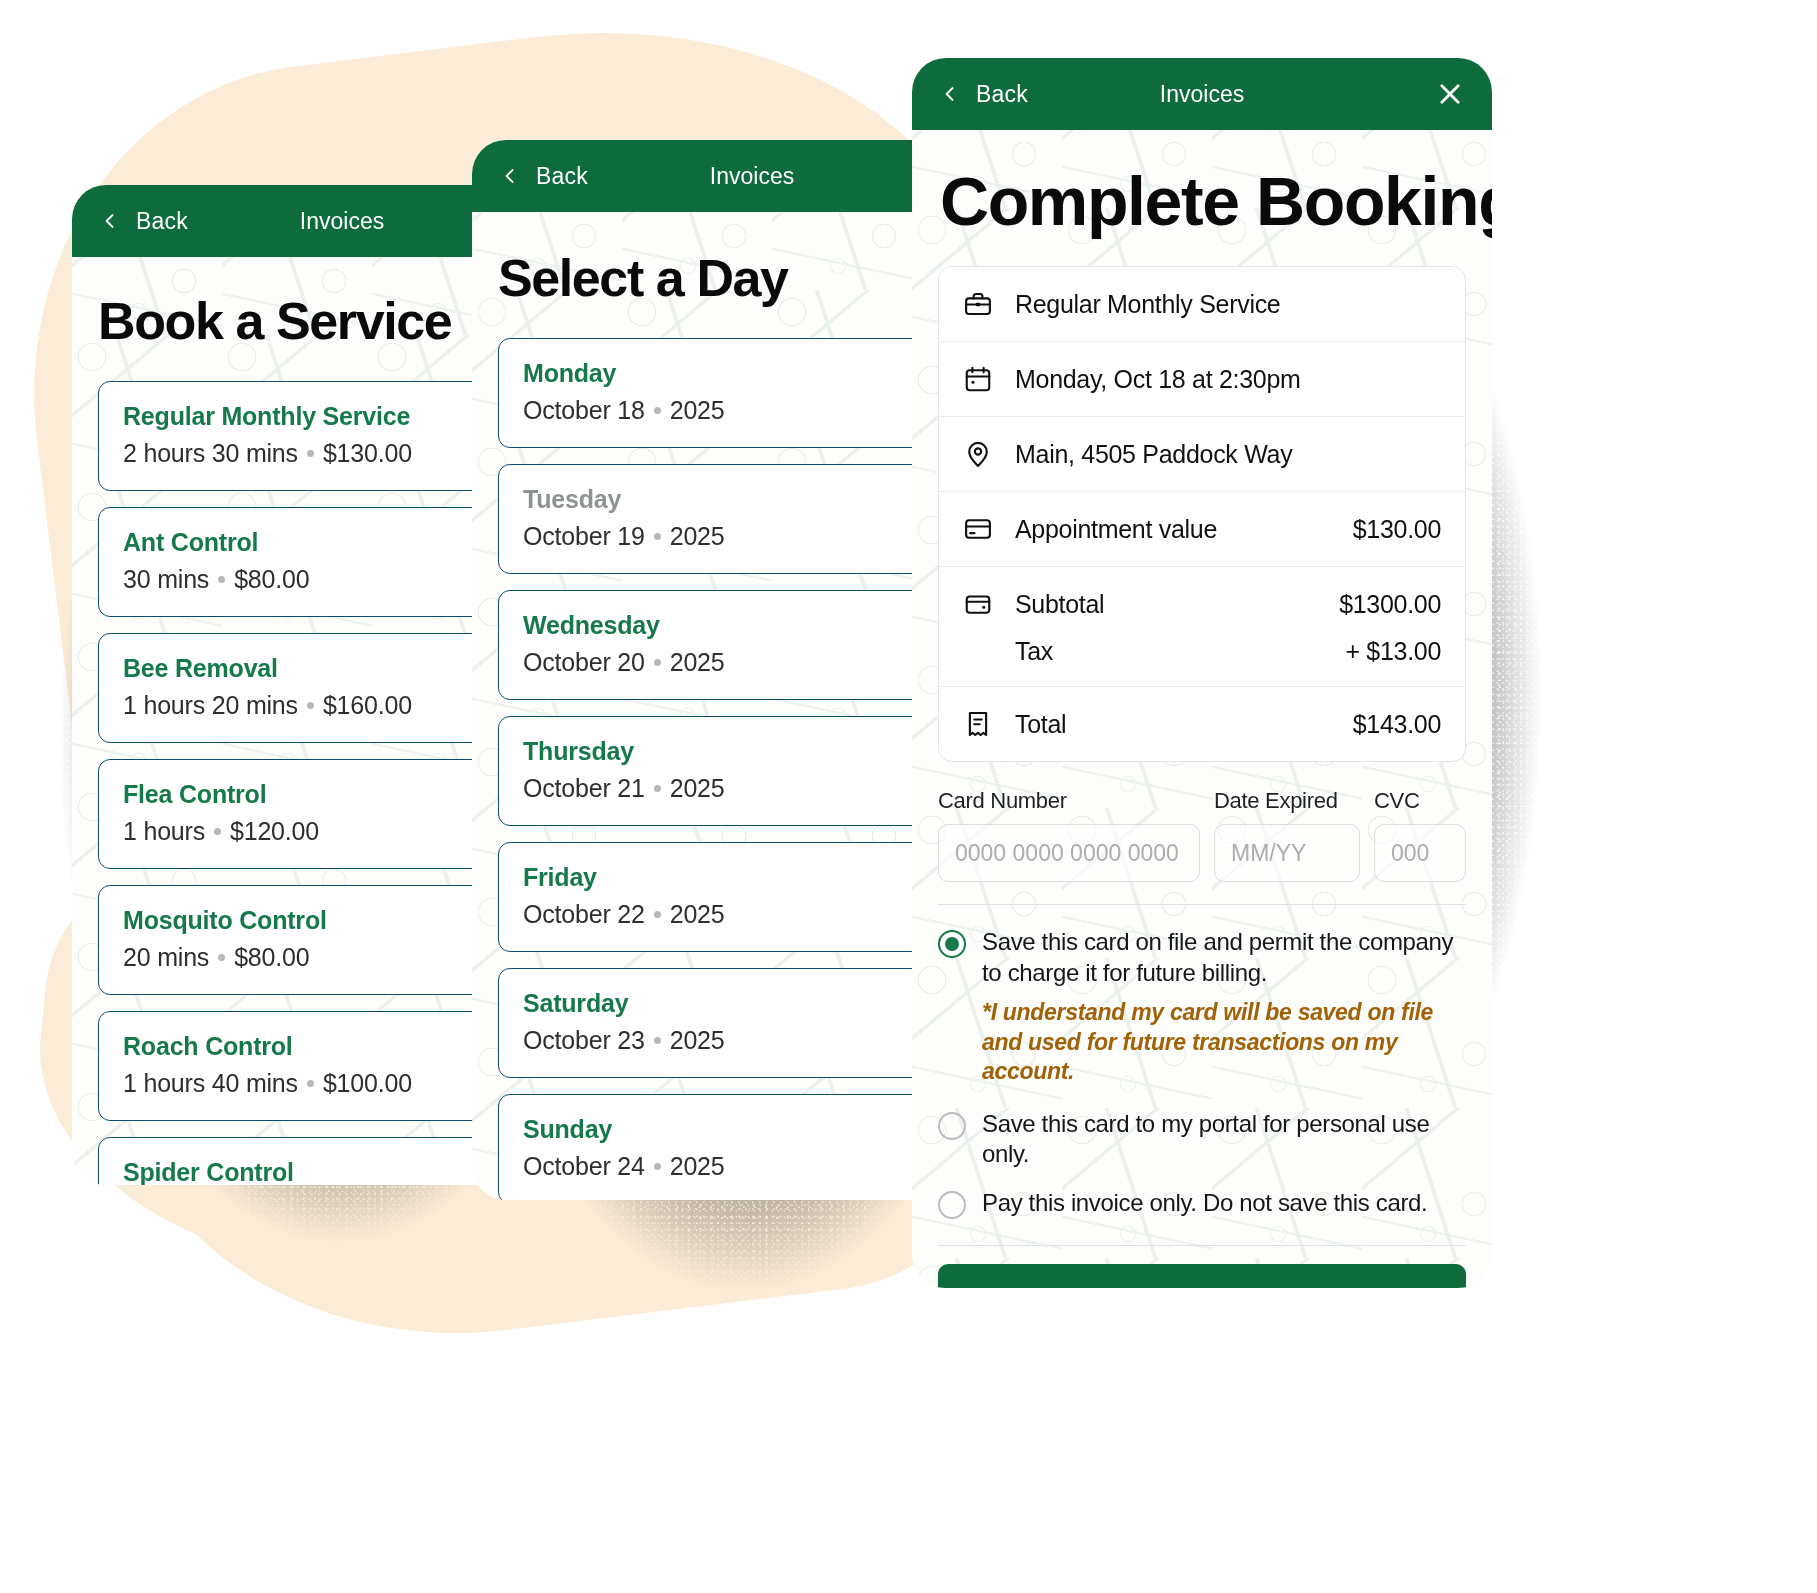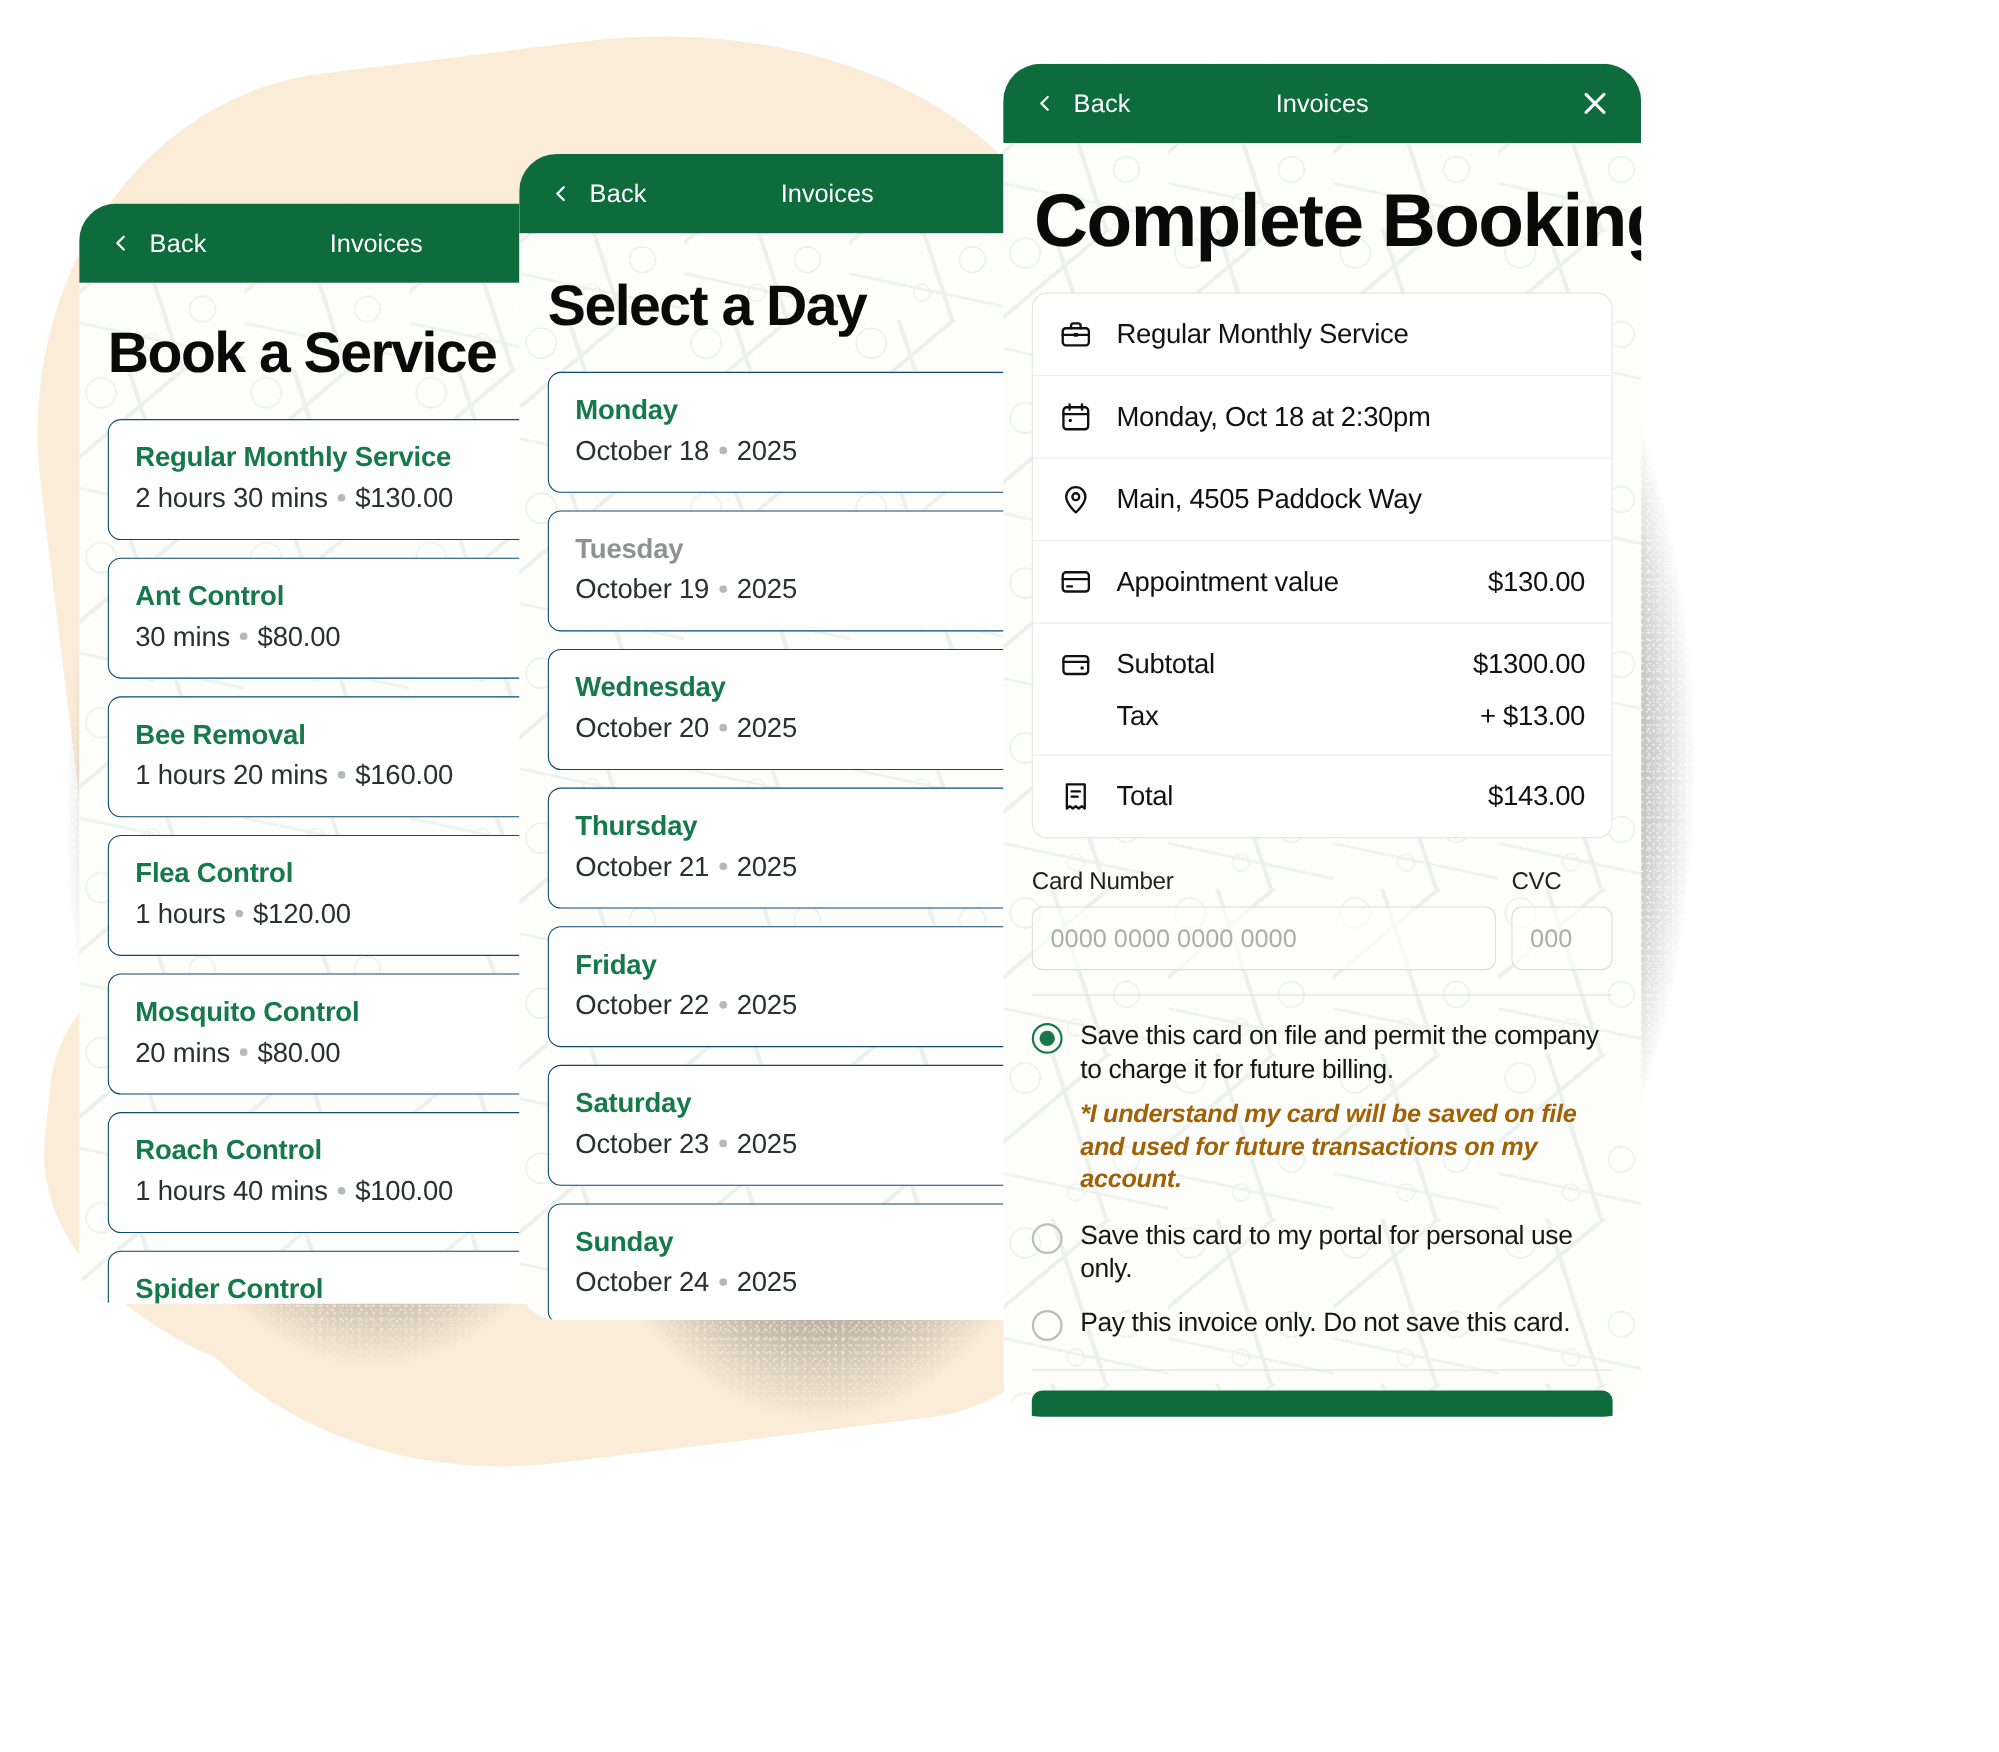--- a/index.html
+++ b/index.html
@@ -452,20 +452,24 @@
           <span class="lab">Total</span>
           <span class="val">$143.00</span>
         </div>
       </div>
 
       <div class="fields">
         <div class="fld card-no">
           <label>Card Number</label>
           <input type="text" placeholder="0000 0000 0000 0000" style="">
         </div>
+        <div class="fld exp">
+          <label>Date Expired</label>
+          <input type="text" placeholder="MM/YY" style="">
+        </div>
         <div class="fld cvc">
           <label>CVC</label>
           <input type="text" placeholder="000" style="">
         </div>
       </div>
 
       <div class="divider"></div>
 
       <div class="opt">
         <span class="radio on"></span>

